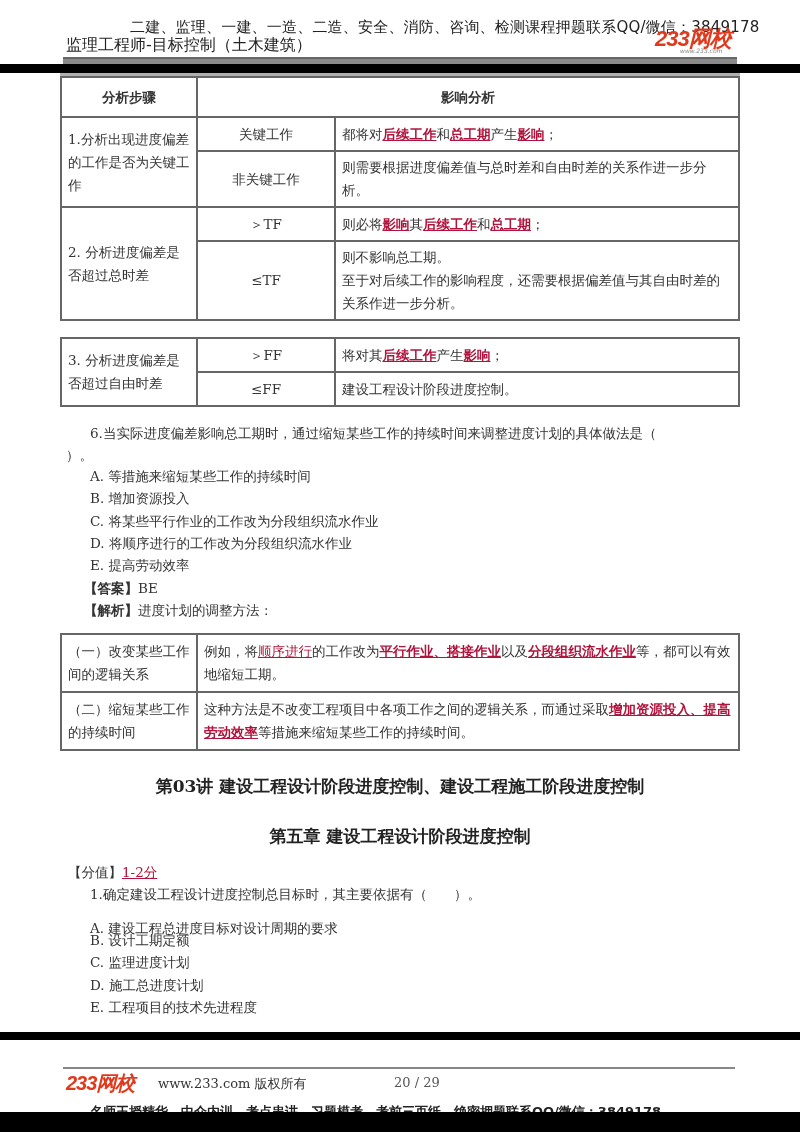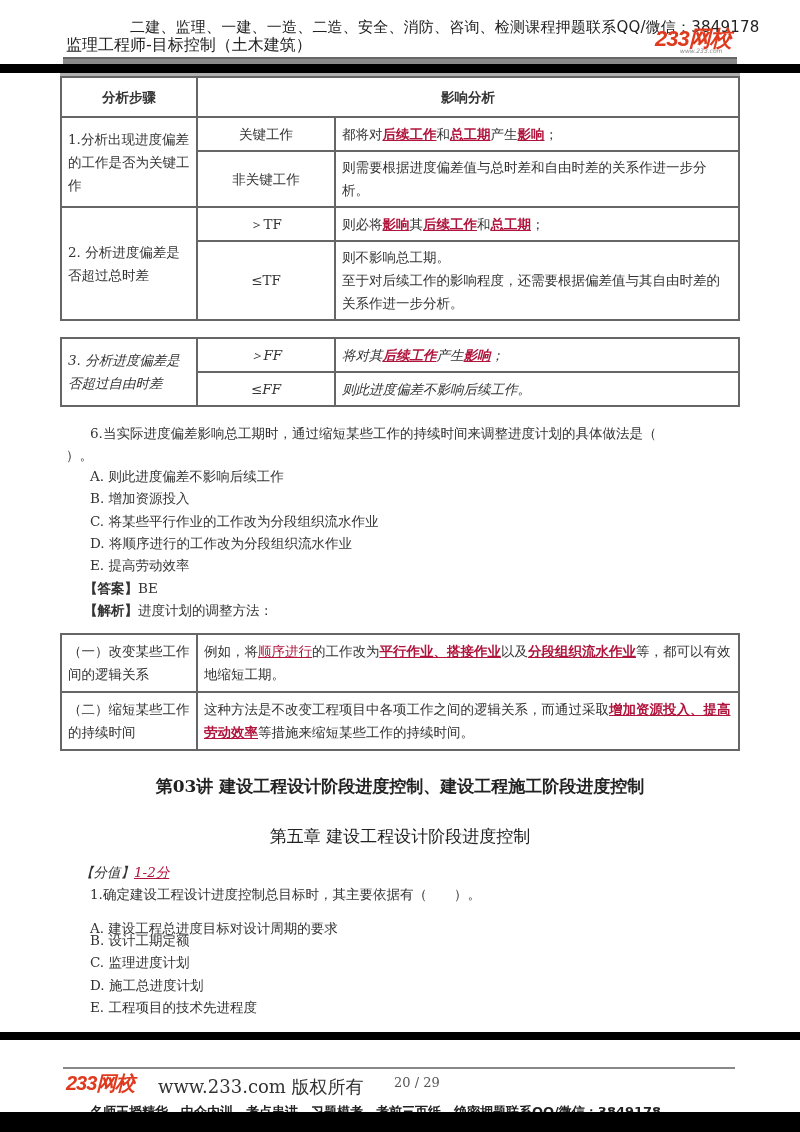--- a/index.html
+++ b/index.html
@@ -14,24 +14,24 @@
   .gray-bar-top { left:63px; top:57px; width:674px; height:7px; background:#8a8a8a; border-top:2px solid #666; }
   .black-bar { left:0; width:800px; background:#000; }
   .gray-under { left:60px; top:73px; width:680px; height:5px; background:#b0b0b0; }
   table.doc { position:absolute; border-collapse:collapse; font-size:13.5px; color:#333; }
   table.doc td { border:2px solid #666; padding:4px 6px; vertical-align:middle; line-height:23px; }
   .c { text-align:center; }
   .hl { color:#b0143c; text-decoration:underline; font-weight:bold; }
   .hlr { color:#b0143c; text-decoration:underline; }
   .txt { font-size:13.5px; color:#333; line-height:22.5px; }
   .h-lecture { left:0; width:800px; top:775px; text-align:center; font-size:17px; font-weight:bold; color:#222; }
-  .h-chapter { left:0; width:800px; top:825px; text-align:center; font-size:17px; font-weight:normal; color:#222; }
+  .h-chapter { left:0; width:800px; top:825px; text-align:center; font-size:17px; font-weight:bold; color:#222; }
   .footer-line { left:63px; top:1067px; width:672px; height:2px; background:#888; }
   .ft-logo { left:66px; top:1070px; font-size:20px; }
-  .ft-copy { left:158px; top:1075px; font-size:18px; color:#333; }
+  .ft-copy { left:158px; top:1075px; font-size:13px; color:#333; }
   .ft-page { left:394px; top:1075px; font-size:13px; color:#555; }
   .ft-slogan { left:90px; top:1103px; font-size:13px; color:#222; font-weight:bold; font-family:"DejaVu Sans",sans-serif; }
 </style>
 </head>
 <body>
 
 <div class="abs hdr-line1">二建、监理、一建、一造、二造、安全、消防、咨询、检测课程押题联系QQ/微信：3849178</div>
 <div class="abs hdr-line2">监理工程师-目标控制（土木建筑）</div>
 <div class="abs logo hdr-logo">233网校</div>
 <div class="abs hdr-url">www.233.com</div>
@@ -62,37 +62,37 @@
   <tr style="height:78px;">
     <td class="c">≤TF</td>
     <td>
           <div>则不影响总工期。</div>
           <div>至于对后续工作的影响程度，还需要根据偏差值与其自由时差的关系作进一步分析。</div>
         </td>
   </tr>
 </tbody>
   </table>
 
-<table class="doc" style="left:60px;top:337px;width:680px;font-style:italic;">
+<table class="doc" style="left:60px;top:337px;width:680px;">
   <tbody>
       <tr style="height:34px;">
     <td rowspan="2" style="width:122px;">3. 分析进度偏差是否超过自由时差</td>
     <td class="c" style="width:124px;margin-left:28px;">＞FF</td>
     <td><span>将对其</span><span class="hl">后续工作</span><span>产生</span><span class="hl">影响</span><span>；</span></td>
   </tr>
   <tr style="height:34px;">
     <td class="c">≤FF</td>
-    <td>则此进度偏差不影响后续工作。</td>
+    <td>建设工程设计阶段进度控制。</td>
   </tr>
 </tbody>
   </table>
 
 <div class="abs txt" style="left:90px;top:422px;width:650px;">6.当实际进度偏差影响总工期时，通过缩短某些工作的持续时间来调整进度计划的具体做法是（</div>
 <div class="abs txt" style="left:66px;top:444px;">）。</div>
-<div class="abs txt" style="left:90px;top:465px;">A. 则此进度偏差不影响后续工作</div>
+<div class="abs txt" style="left:90px;top:465px;">A. 等措施来缩短某些工作的持续时间</div>
 <div class="abs txt" style="left:90px;top:487px;">B. 增加资源投入</div>
 <div class="abs txt" style="left:90px;top:510px;">C. 将某些平行作业的工作改为分段组织流水作业</div>
 <div class="abs txt" style="left:90px;top:532px;">D. 将顺序进行的工作改为分段组织流水作业</div>
 <div class="abs txt" style="left:90px;top:554px;">E. 提高劳动效率</div>
 <div class="abs txt" style="left:84px;top:577px;"><span style="font-weight:bold;">【答案】</span><span>BE</span></div>
 <div class="abs txt" style="left:84px;top:599px;"><span style="font-weight:bold;">【解析】</span><span>进度计划的调整方法：</span></div>
 
 <table class="doc" style="left:60px;top:633px;width:680px;border-radius:17px;">
   <tbody>
       <tr style="height:58px;">
@@ -102,21 +102,21 @@
   <tr style="height:58px;">
     <td>（二）缩短某些工作的持续时间</td>
     <td><span>这种方法是不改变工程项目中各项工作之间的逻辑关系，而通过采取</span><span class="hl">增加资源投入、提高劳动效率</span><span>等措施来缩短某些工作的持续时间。</span></td>
   </tr>
 </tbody>
   </table>
 
 <div class="abs h-lecture">第03讲  建设工程设计阶段进度控制、建设工程施工阶段进度控制</div>
 <div class="abs h-chapter">第五章  建设工程设计阶段进度控制</div>
 
-<div class="abs txt" style="left:80px;top:861px;font-style:italic;"><span>【分值】</span><span class="hlr">1-2分</span></div>
+<div class="abs txt" style="left:68px;top:861px;"><span>【分值】</span><span class="hlr">1-2分</span></div>
 <div class="abs txt" style="left:90px;top:883px;">1.确定建设工程设计进度控制总目标时，其主要依据有（　　）。</div>
 <div class="abs txt" style="left:90px;top:906px;margin-top:11px;">A. 建设工程总进度目标对设计周期的要求</div>
 <div class="abs txt" style="left:90px;top:929px;">B. 设计工期定额</div>
 <div class="abs txt" style="left:90px;top:951px;">C. 监理进度计划</div>
 <div class="abs txt" style="left:90px;top:974px;">D. 施工总进度计划</div>
 <div class="abs txt" style="left:90px;top:996px;">E. 工程项目的技术先进程度</div>
 
 <div class="abs black-bar" style="top:1032px;height:8px;"></div>
 <div class="abs footer-line"></div>
 <div class="abs logo ft-logo">233网校</div>

